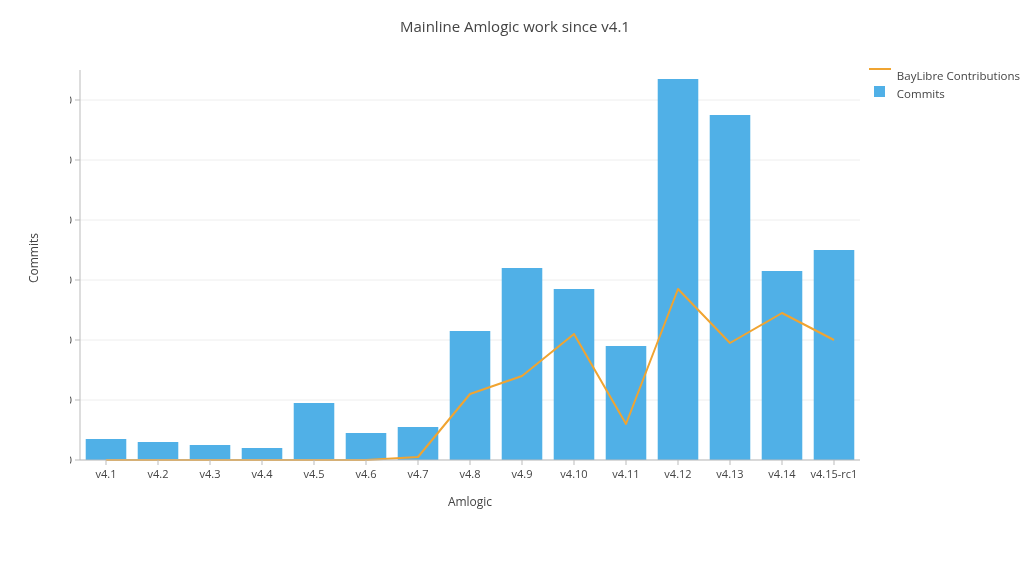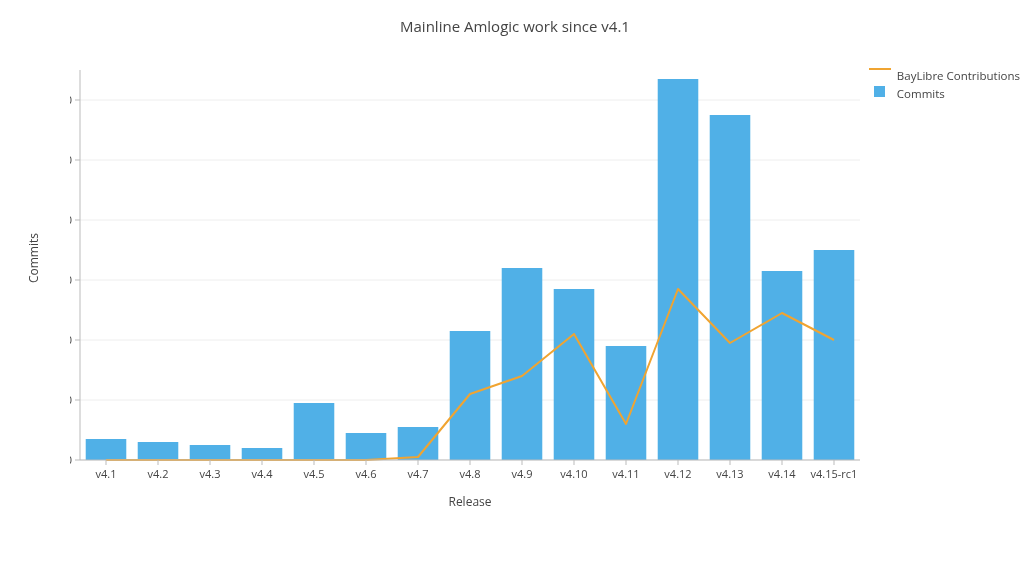--- a/index.html
+++ b/index.html
@@ -94,21 +94,21 @@
   }
 </style>
 </head>
 <body>
 
 <div class="chart-wrap">
 
   <div class="title">Mainline Amlogic work since v4.1</div>
 
   <div class="ylabel">Commits</div>
-  <div class="xlabel">Release</div>
+  <div class="xlabel">Amlogic</div>
 
   <div class="legend">
     <div class="legend-row">
       <span class="legend-line"></span>
       <span>BayLibre Contributions</span>
     </div>
     <div class="legend-row">
       <span class="legend-box-wrap">
         <span class="legend-box"></span>
       </span>

